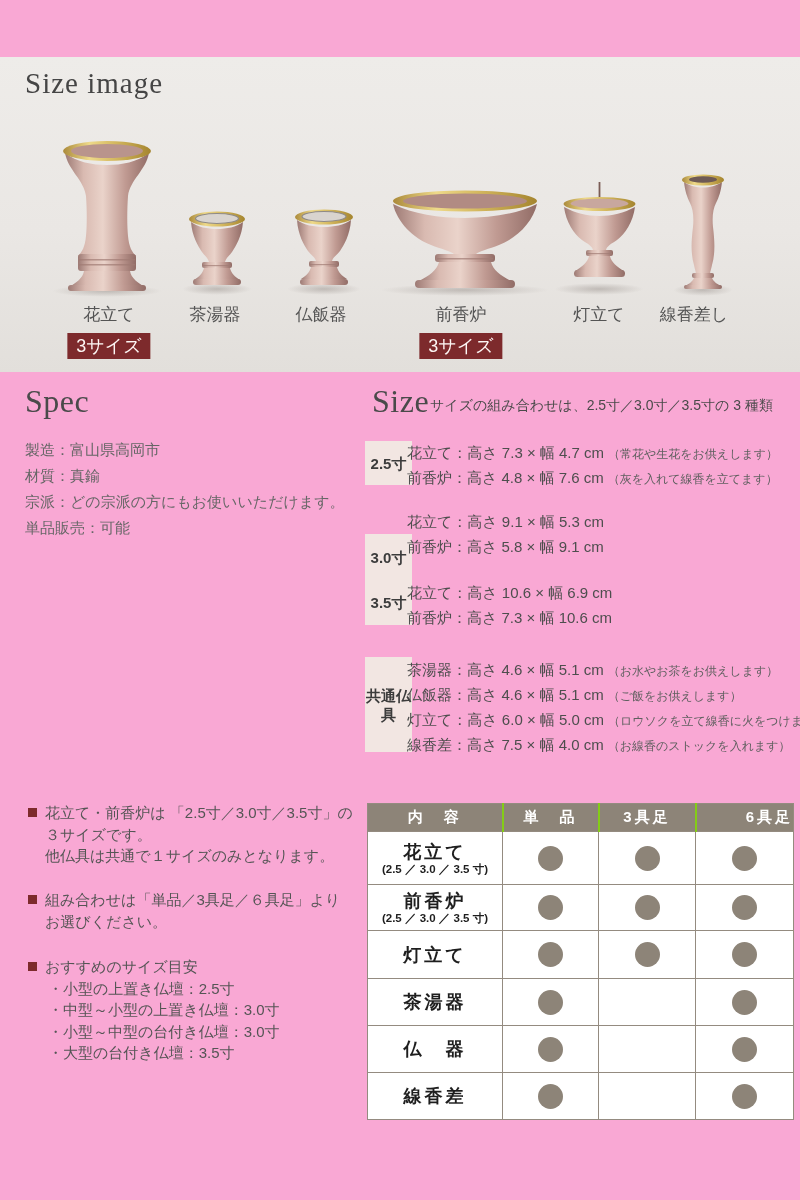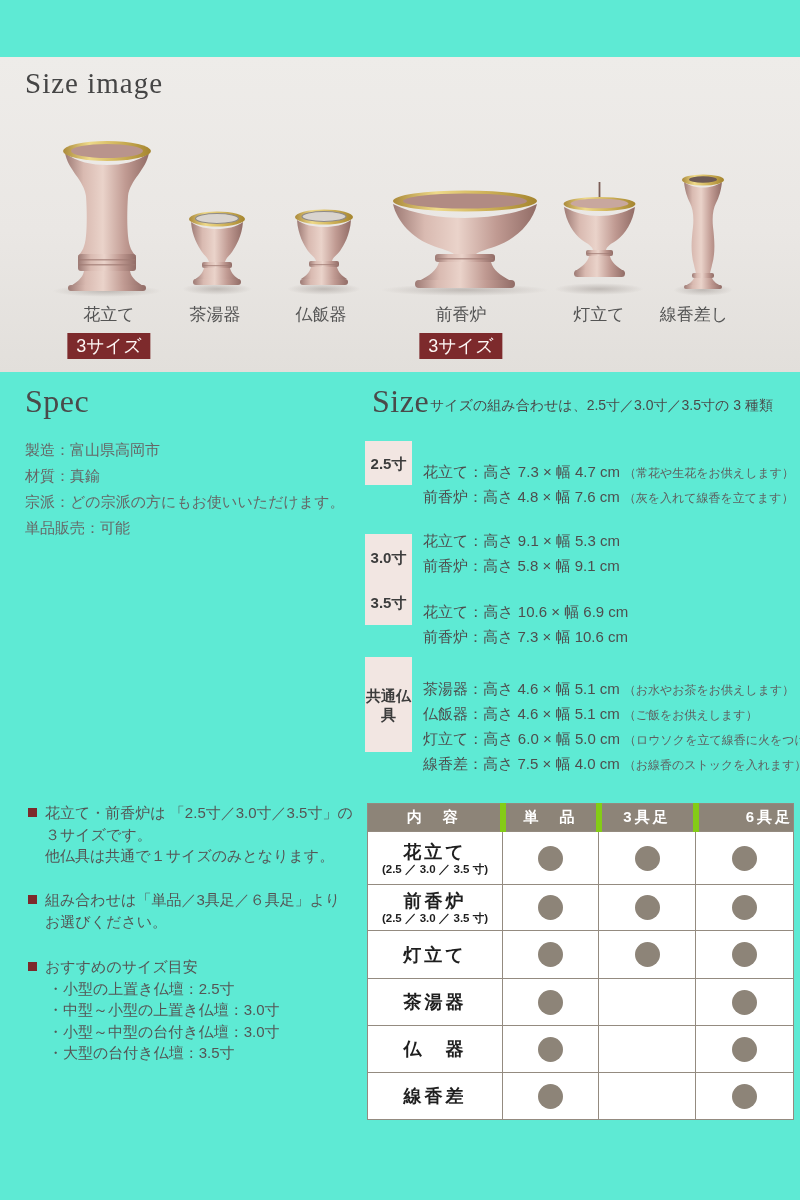--- a/index.html
+++ b/index.html
@@ -1,16 +1,16 @@
 <!DOCTYPE html>
 <html style="--badge-red: #7d2a2c; --table-gray: #8d8478; --table-border: #948b80; --size-label-pink: #f2e6e2; --hero-bg-top: #eeece9; --hero-bg-bottom: #e2dfdb;"><head>
 <meta charset="utf-8">
 <style>
   html,body{margin:0;padding:0;background:#fff;}
-  .page{position:relative;width:800px;height:1200px;background:#5eead4;overflow:hidden;
+  .page{position:relative;width:800px;height:1200px;background:#f9a8d4;overflow:hidden;
         font-family:"Liberation Sans",sans-serif;color:#555;}
 
   
   .hero{position:absolute;left:0;top:57px;width:800px;height:315px;
         background:linear-gradient(180deg,var(--hero-bg-top) 0%,#eae7e4 55%,var(--hero-bg-bottom) 100%);}
   .hero-title{position:absolute;left:25px;top:10px;font-family:"Liberation Serif",serif;
         font-size:29px;font-weight:400;color:#454545;letter-spacing:1px;}
   .product{position:absolute;}
   .shadow{position:absolute;height:12px;border-radius:50%;
         background:radial-gradient(ellipse at center,rgba(90,78,72,.28) 0%,rgba(90,78,72,0) 70%);}
@@ -22,33 +22,33 @@
   .sec-title{position:absolute;font-family:"Liberation Serif",serif;font-size:32px;color:#4a4a4a;letter-spacing:.5px;}
 
   
   .spec-lines{position:absolute;left:25px;top:437px;font-size:15px;line-height:26px;color:#666;}
 
   
   .size-subtitle{position:absolute;left:430px;top:397px;font-size:14px;color:#4a4a4a;}
   .size-label{position:absolute;left:365px;width:47px;background:var(--size-label-pink);
         display:flex;align-items:center;justify-content:center;text-align:center;
         font-size:15px;font-weight:600;color:#3c3c3c;line-height:19px;}
-  .size-rows{position:absolute;left:423px;font-size:15px;color:#4e4e4e;line-height:24px;white-space:nowrap;margin-top:19px;}
+  .size-rows{position:absolute;left:407px;font-size:15px;color:#4e4e4e;line-height:24px;white-space:nowrap;}
   .size-rows .note{font-size:12px;color:#5f5f5f;margin-left:4px;}
 
   
   .note-item{position:absolute;left:28px;width:330px;font-size:15px;line-height:21.5px;color:#555;padding-left:17px;}
   .note-item .mark{position:absolute;left:0;top:6px;width:9px;height:9px;background:var(--badge-red);}
   .note-sub{margin-left:3px;}
 
   
   table.combo{position:absolute;left:367px;top:803px;border-collapse:collapse;table-layout:fixed;
         font-family:"Liberation Sans",sans-serif;}
   table.combo th{background:var(--table-gray);color:#fff;font-size:15px;font-weight:600;
-        letter-spacing:3px;border:1px solid var(--table-border);border-right:6px solid #84cc16;height:27px;padding:0;}
+        letter-spacing:3px;border:1px solid var(--table-border);border-right:2px solid #84cc16;height:27px;padding:0;}
   table.combo th:last-child{border-right:1px solid var(--table-border);text-align:right;}
   table.combo td{border:1px solid var(--table-border);text-align:center;vertical-align:middle;padding:0;background:#fff;}
   .row-label{font-size:18px;font-weight:600;letter-spacing:3px;color:#1e1e1e;line-height:22px;}
   .row-sub{font-size:11.5px;font-weight:700;color:#1e1e1e;line-height:13px;letter-spacing:0;}
   .row-sub:empty{display:none;}
   .dot{display:inline-block;width:25px;height:25px;border-radius:50%;background:var(--table-gray);vertical-align:middle;}
 </style>
 </head>
 <body>
 

